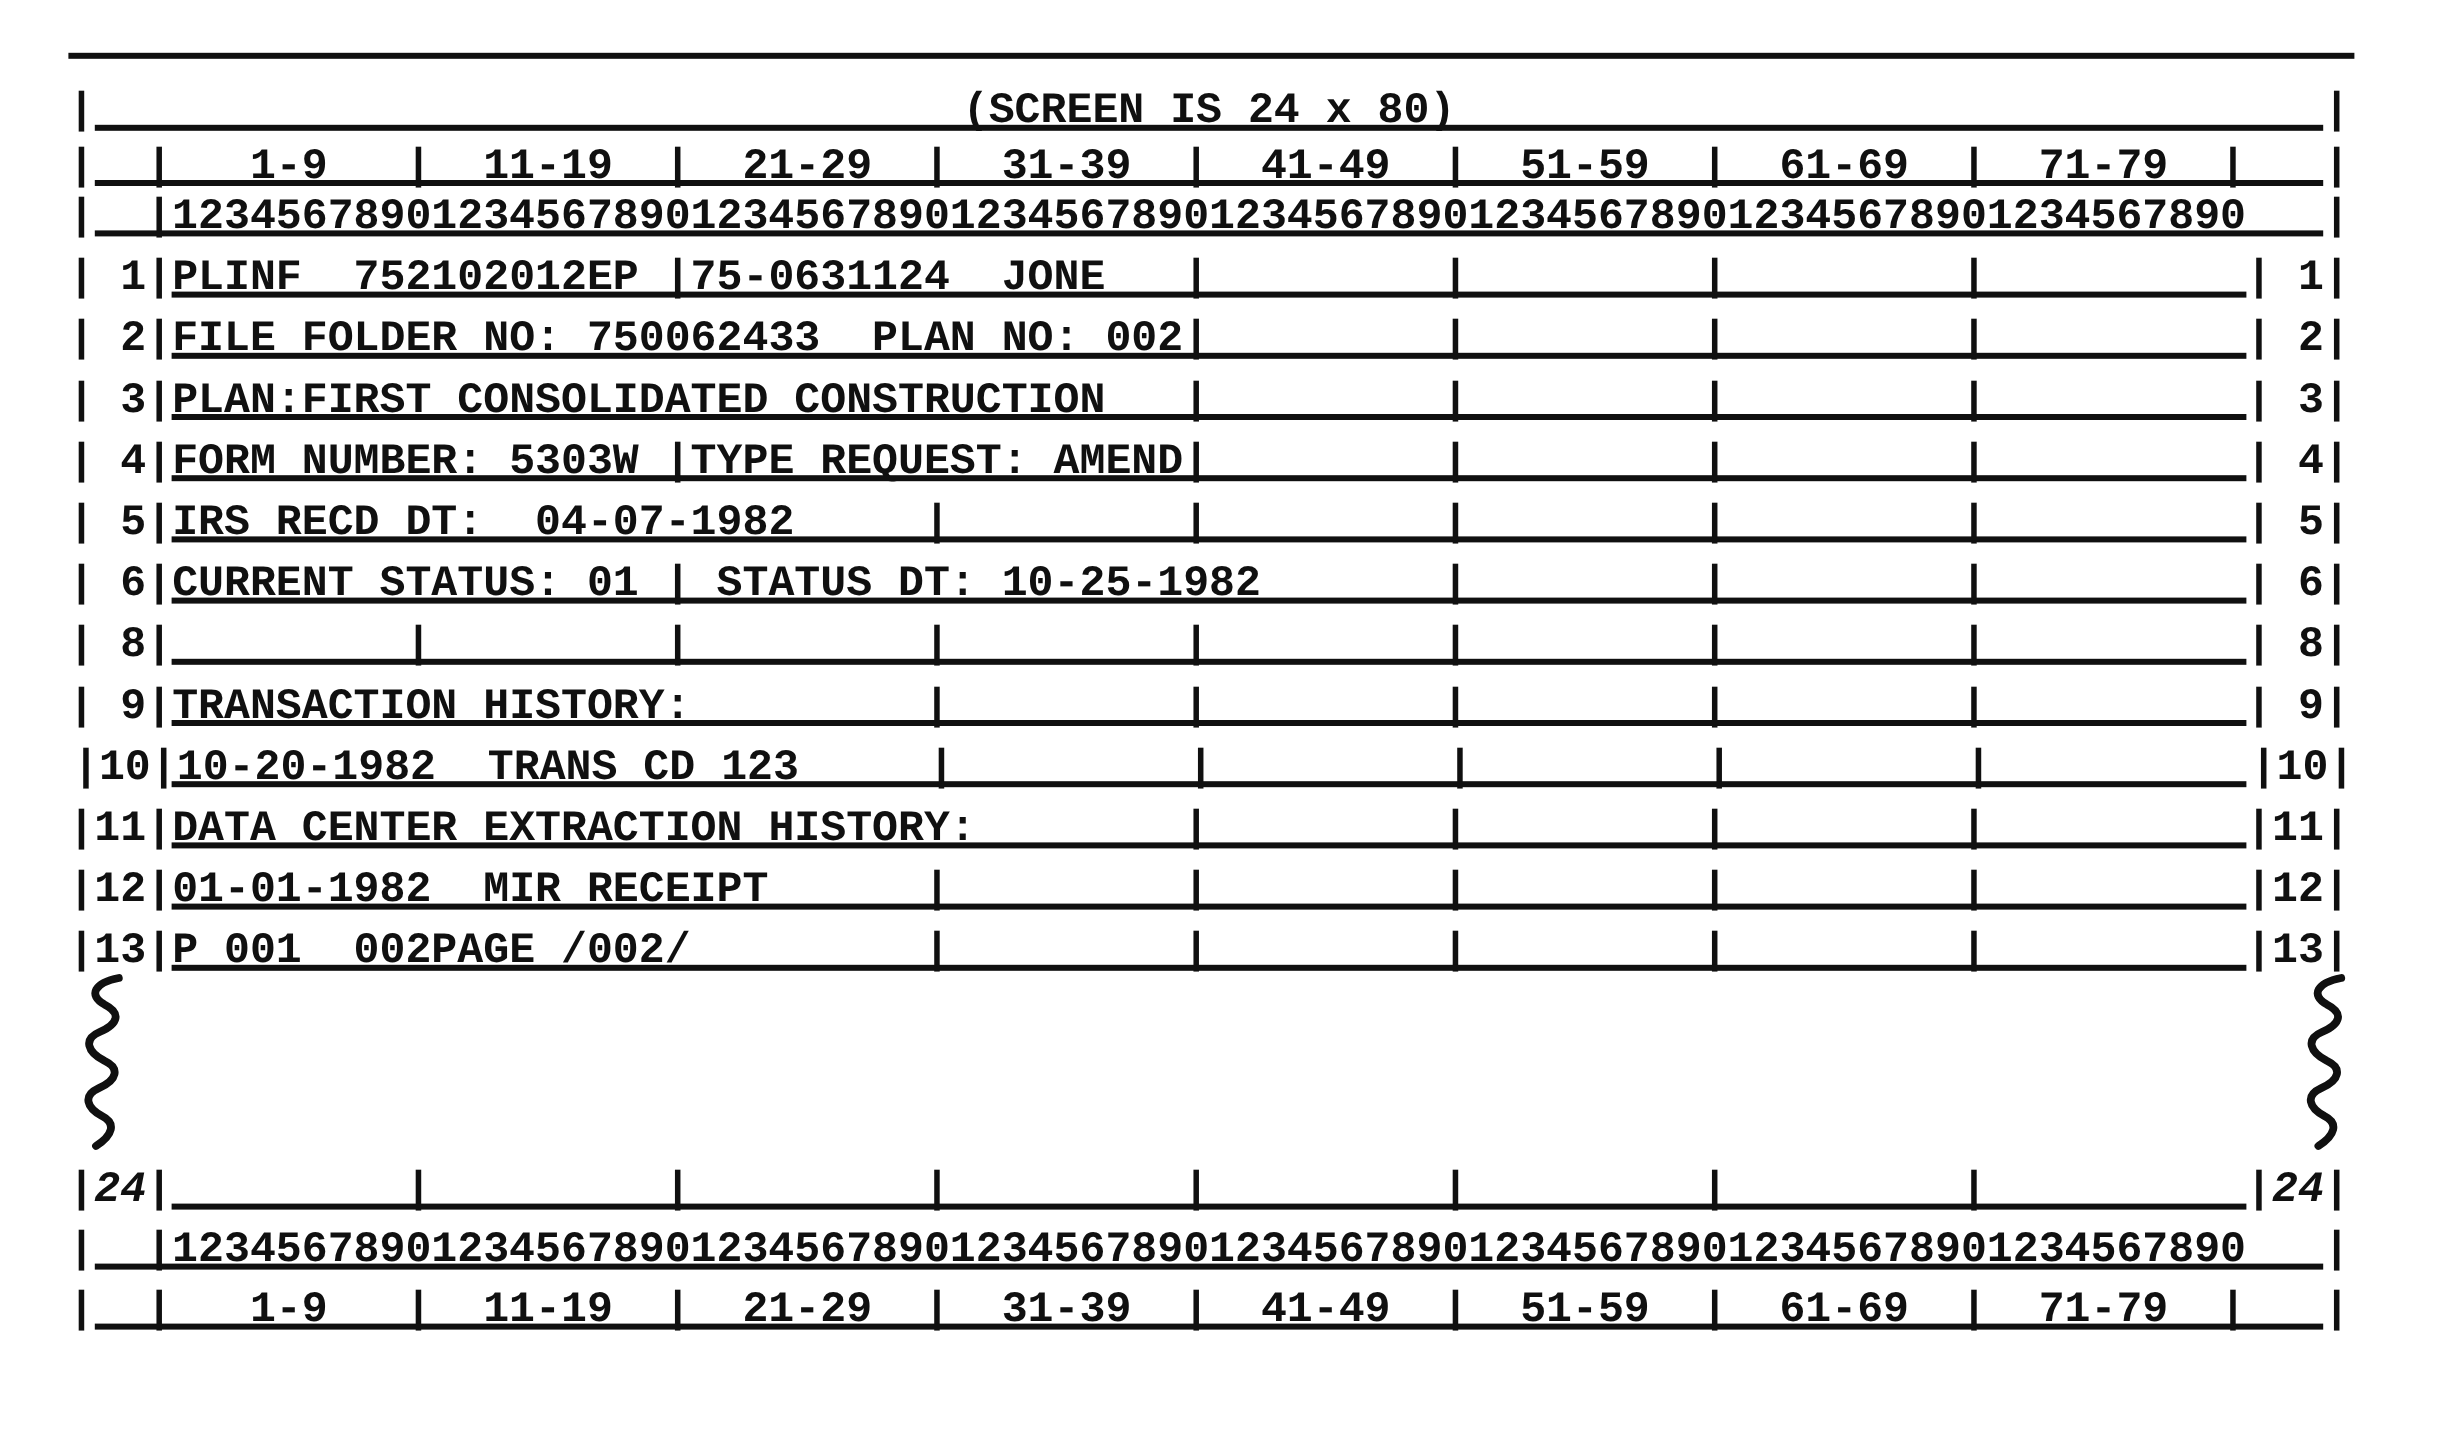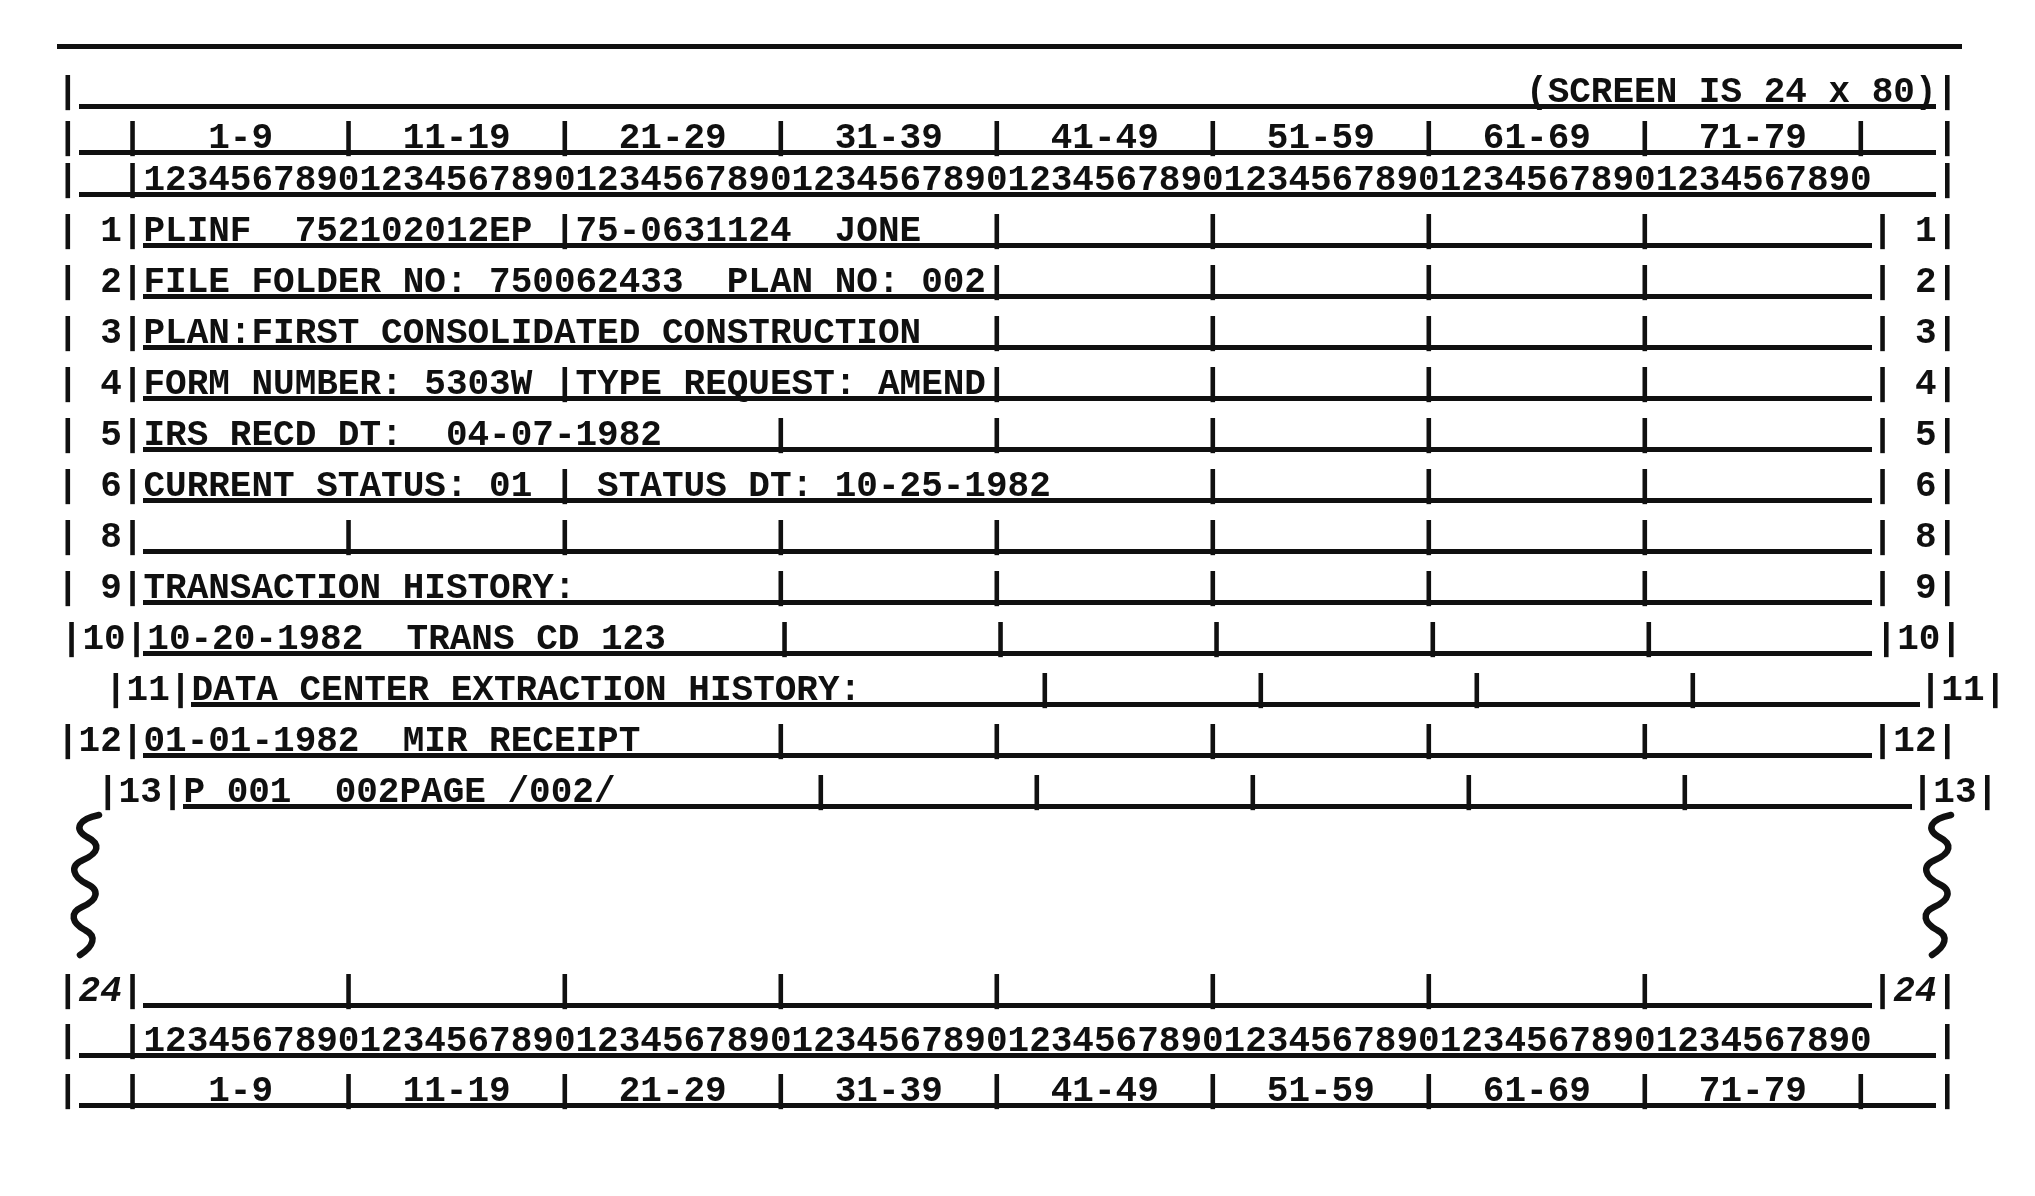--- a/index.html
+++ b/index.html
@@ -6,21 +6,21 @@
   body{
     width:2035px;height:1196px;position:relative;overflow:hidden;
     background:#ffffff;color:#101010;
     font-family:"Liberation Mono","DejaVu Sans Mono",monospace;
     font-weight:bold;
   }
   .table{position:absolute;left:57px;top:44px;width:1905px;}
   .top-rule{height:5px;background:#101010;margin-bottom:10px;}
   .line{position:relative;white-space:pre;font-size:36px;}
   .rule{position:absolute;bottom:4px;height:5px;background:#101010;}
-  .title-cell{display:inline-block;width:86ch;text-align:right;}
+  .title-cell{display:inline-block;width:86ch;text-align:center;}
   .gap{position:relative;}
   .squig-wrap{position:absolute;top:-2px;width:44px;height:150px;}
   .squig-wrap svg path{stroke:#101010;stroke-width:6.5;fill:none;stroke-linecap:round;}
 </style>
 </head>
 <body>
 
 <div class="table">
   <div class="top-rule"></div>
   <div id="lines">
@@ -29,23 +29,23 @@
       <div class="line" style="height: 42px; line-height: 44.4px;"><span>|</span><span>  |12345678901234567890123456789012345678901234567890123456789012345678901234567890   </span><span>|</span><div class="rule" style="left: 1ch; width: 86ch;"></div></div>
       <div class="line" style="height: 51px; line-height: 62.4px;"><span>|</span><span> 1</span><span>|</span><span>PLINF  752102012EP |75-0631124  JONE   |         |         |         |          </span><span>|</span><span> 1</span><span>|</span><div class="rule" style="left: 4ch; width: 80ch;"></div></div>
       <div class="line" style="height: 51px; line-height: 62.4px;"><span>|</span><span> 2</span><span>|</span><span>FILE FOLDER NO: 750062433  PLAN NO: 002|         |         |         |          </span><span>|</span><span> 2</span><span>|</span><div class="rule" style="left: 4ch; width: 80ch;"></div></div>
       <div class="line" style="height: 51px; line-height: 62.4px;"><span>|</span><span> 3</span><span>|</span><span>PLAN:FIRST CONSOLIDATED CONSTRUCTION   |         |         |         |          </span><span>|</span><span> 3</span><span>|</span><div class="rule" style="left: 4ch; width: 80ch;"></div></div>
       <div class="line" style="height: 51px; line-height: 62.4px;"><span>|</span><span> 4</span><span>|</span><span>FORM NUMBER: 5303W |TYPE REQUEST: AMEND|         |         |         |          </span><span>|</span><span> 4</span><span>|</span><div class="rule" style="left: 4ch; width: 80ch;"></div></div>
       <div class="line" style="height: 51px; line-height: 62.4px;"><span>|</span><span> 5</span><span>|</span><span>IRS RECD DT:  04-07-1982     |         |         |         |         |          </span><span>|</span><span> 5</span><span>|</span><div class="rule" style="left: 4ch; width: 80ch;"></div></div>
       <div class="line" style="height: 51px; line-height: 62.4px;"><span>|</span><span> 6</span><span>|</span><span>CURRENT STATUS: 01 | STATUS DT: 10-25-1982       |         |         |          </span><span>|</span><span> 6</span><span>|</span><div class="rule" style="left: 4ch; width: 80ch;"></div></div>
       <div class="line" style="height: 51px; line-height: 62.4px;"><span>|</span><span> 8</span><span>|</span><span>         |         |         |         |         |         |         |          </span><span>|</span><span> 8</span><span>|</span><div class="rule" style="left: 4ch; width: 80ch;"></div></div>
       <div class="line" style="height: 51px; line-height: 62.4px;"><span>|</span><span> 9</span><span>|</span><span>TRANSACTION HISTORY:         |         |         |         |         |          </span><span>|</span><span> 9</span><span>|</span><div class="rule" style="left: 4ch; width: 80ch;"></div></div>
       <div class="line" style="height: 51px; line-height: 62.4px; text-align: right;"><span>|</span><span>10</span><span>|</span><span>10-20-1982  TRANS CD 123     |         |         |         |         |          </span><span>|</span><span>10</span><span>|</span><div class="rule" style="left: 4ch; width: 80ch;"></div></div>
-      <div class="line" style="height: 51px; line-height: 62.4px; margin-left: 48px;"><span>|</span><span>11</span><span>|</span><span>DATA CENTER EXTRACTION HISTORY:        |         |         |         |          </span><span>|</span><span>11</span><span>|</span><div class="rule" style="left: 4ch; width: 80ch;"></div></div>
+      <div class="line" style="height: 51px; line-height: 62.4px;"><span>|</span><span>11</span><span>|</span><span>DATA CENTER EXTRACTION HISTORY:        |         |         |         |          </span><span>|</span><span>11</span><span>|</span><div class="rule" style="left: 4ch; width: 80ch;"></div></div>
       <div class="line" style="height: 51px; line-height: 62.4px;"><span>|</span><span>12</span><span>|</span><span>01-01-1982  MIR RECEIPT      |         |         |         |         |          </span><span>|</span><span>12</span><span>|</span><div class="rule" style="left: 4ch; width: 80ch;"></div></div>
-      <div class="line" style="height: 51px; line-height: 62.4px; margin-left: 40px;"><span>|</span><span>13</span><span>|</span><span>P 001  002PAGE /002/         |         |         |         |         |          </span><span>|</span><span>13</span><span>|</span><div class="rule" style="left: 4ch; width: 80ch;"></div></div>
+      <div class="line" style="height: 51px; line-height: 62.4px;"><span>|</span><span>13</span><span>|</span><span>P 001  002PAGE /002/         |         |         |         |         |          </span><span>|</span><span>13</span><span>|</span><div class="rule" style="left: 4ch; width: 80ch;"></div></div>
       <div class="gap" style="height: 148px;">
         <div class="squig-wrap" style="left:10px"><svg width="44" height="150" viewBox="0 0 44 150">
             <path d="M 32 4 C 12 8 6 18 20 26 C 34 33 32 42 16 49 C 2 55 6 66 20 73 C 33 79 31 89 15 96 C 2 102 5 112 18 119 C 30 125 27 135 13 144"></path>
           </svg></div>
         <div class="squig-wrap" style="left:1862px"><svg width="44" height="150" viewBox="0 0 44 150">
             <path d="M 32 4 C 12 8 6 18 20 26 C 34 33 32 42 16 49 C 2 55 6 66 20 73 C 33 79 31 89 15 96 C 2 102 5 112 18 119 C 30 125 27 135 13 144"></path>
           </svg></div>
       </div>
       <div class="line" style="height: 51px; line-height: 62.4px; font-style: italic;"><span>|</span><span>24</span><span>|</span><span>         |         |         |         |         |         |         |          </span><span>|</span><span>24</span><span>|</span><div class="rule" style="left: 4ch; width: 80ch;"></div></div>
       <div class="line" style="height: 50px; line-height: 60.4px;"><span>|</span><span>  |12345678901234567890123456789012345678901234567890123456789012345678901234567890   </span><span>|</span><div class="rule" style="left: 1ch; width: 86ch;"></div></div>

